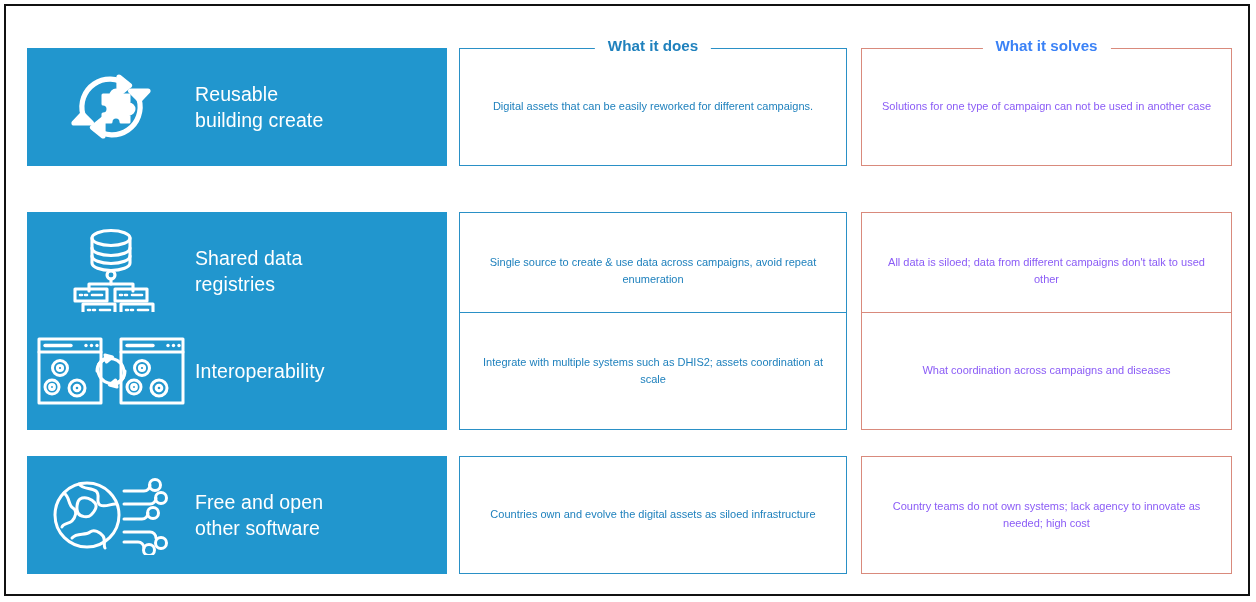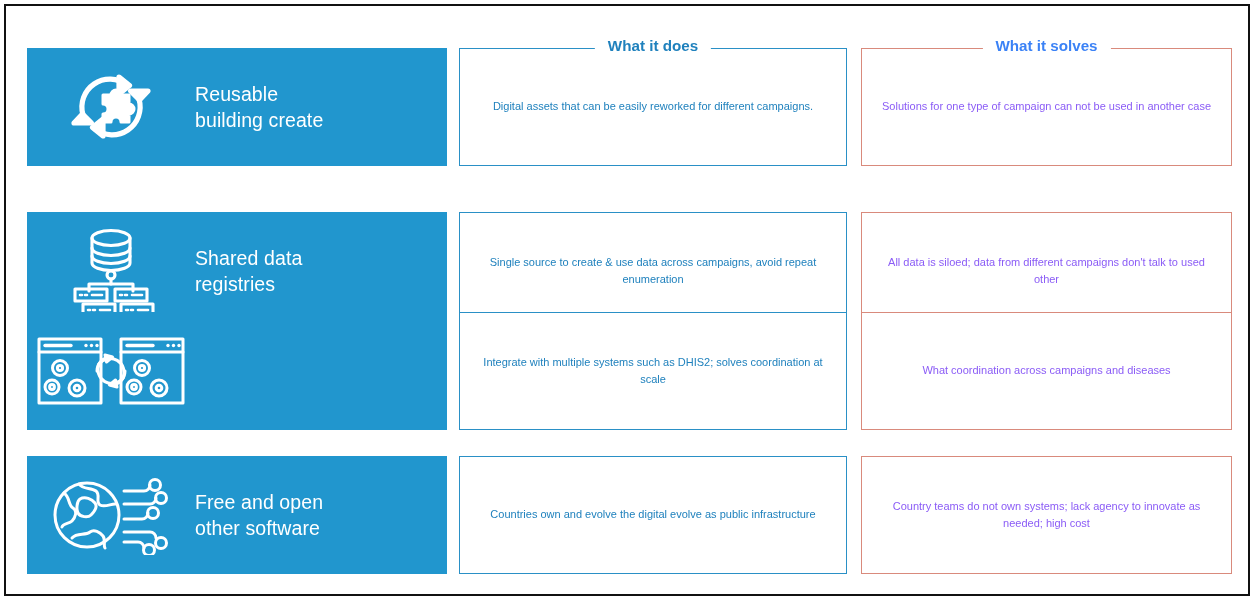--- a/index.html
+++ b/index.html
@@ -227,24 +227,27 @@
               <circle cx="123" cy="53" r="2.8"></circle>
 
             <path d="M63 29 A14 14 0 0 1 87 43"></path>
             <path d="M87 43 A14 14 0 0 1 63 29"></path>
             <path d="M75 22 A14 14 0 0 0 61 36"></path>
             <path d="M75 50 A14 14 0 0 0 89 36"></path>
             <path d="M69 20 L76.5 22 L70.5 27 Z" fill="#ffffff"></path>
             <path d="M81 52 L73.5 50 L79.5 45 Z" fill="#ffffff"></path>
           </svg>
         </div>
-      </div>
-
-      <div class="card does">
-        <div class="card-text">Integrate with multiple systems such as DHIS2; solves coordination at scale</div>
+        <div class="feature-label">
+          <span>Interoperability</span>
+        </div>
+      </div>
+
+      <div class="card does">
+        <div class="card-text">Integrate with multiple systems such as DHIS2; assets coordination at scale</div>
       </div>
 
       <div class="card solves">
         <div class="card-text">What coordination across campaigns and diseases</div>
       </div>
     </div>
 
     <div class="row r3">
 
       <div class="feature-panel">
@@ -268,21 +271,21 @@
             <circle cx="99" cy="75" r="5.5"></circle>
           </svg>
         </div>
         <div class="feature-label">
           <span>Free and open</span><br>
           <span>other software</span>
         </div>
       </div>
 
       <div class="card does">
-        <div class="card-text">Countries own and evolve the digital evolve as public infrastructure</div>
+        <div class="card-text">Countries own and evolve the digital assets as siloed infrastructure</div>
       </div>
 
       <div class="card solves">
         <div class="card-text">Country teams do not own systems; lack agency to innovate as needed; high cost</div>
       </div>
     </div>
 
   </div>
 </div>
 

